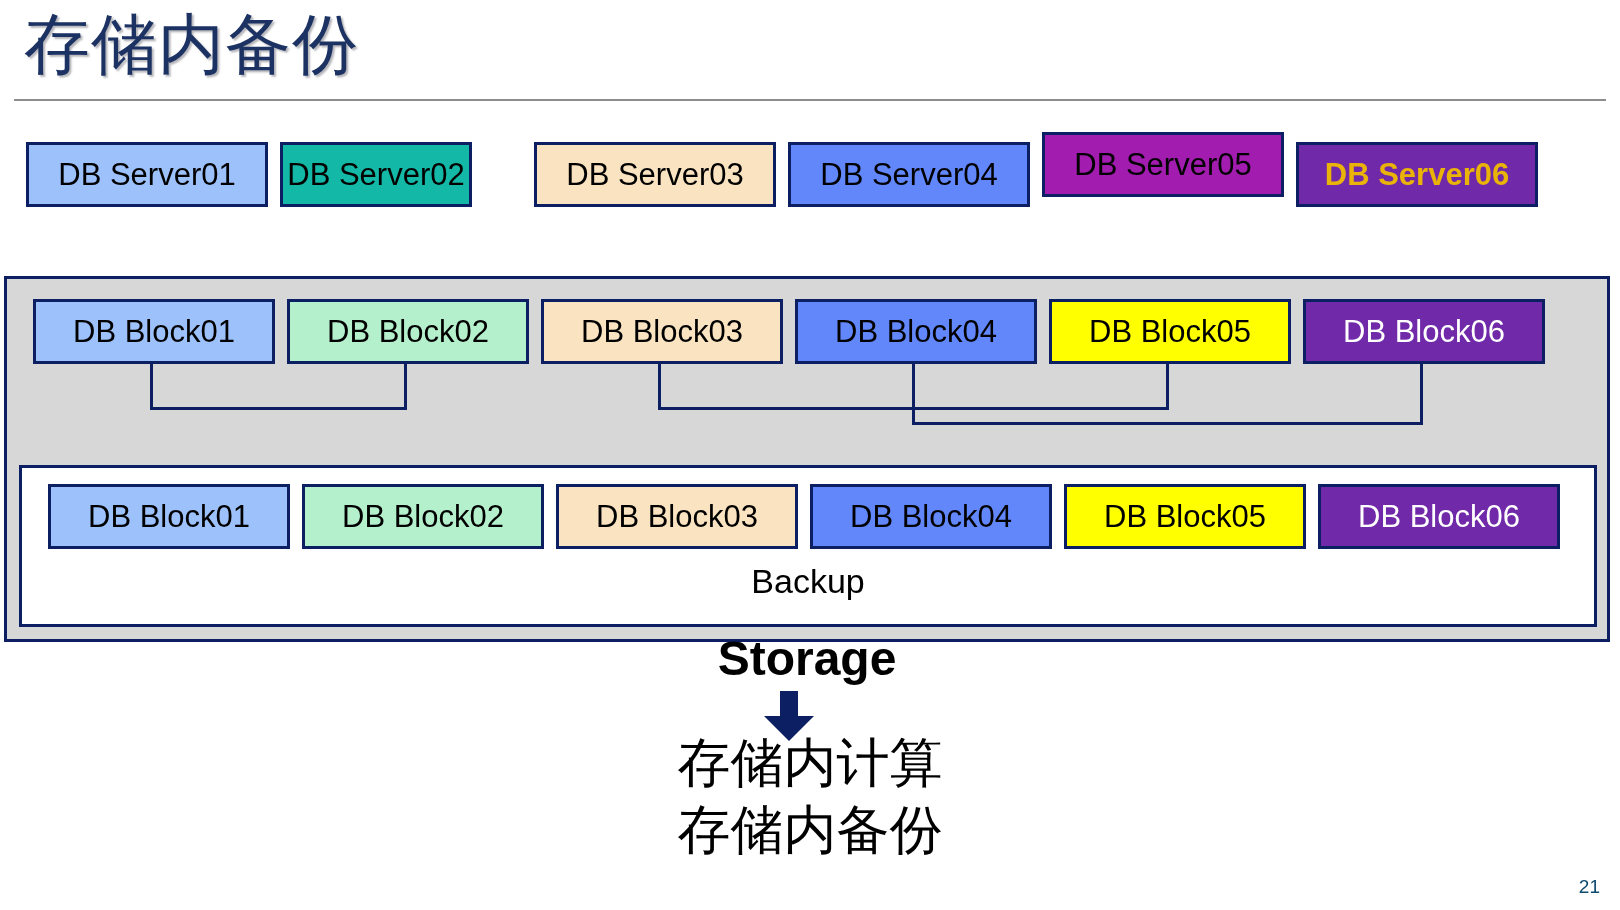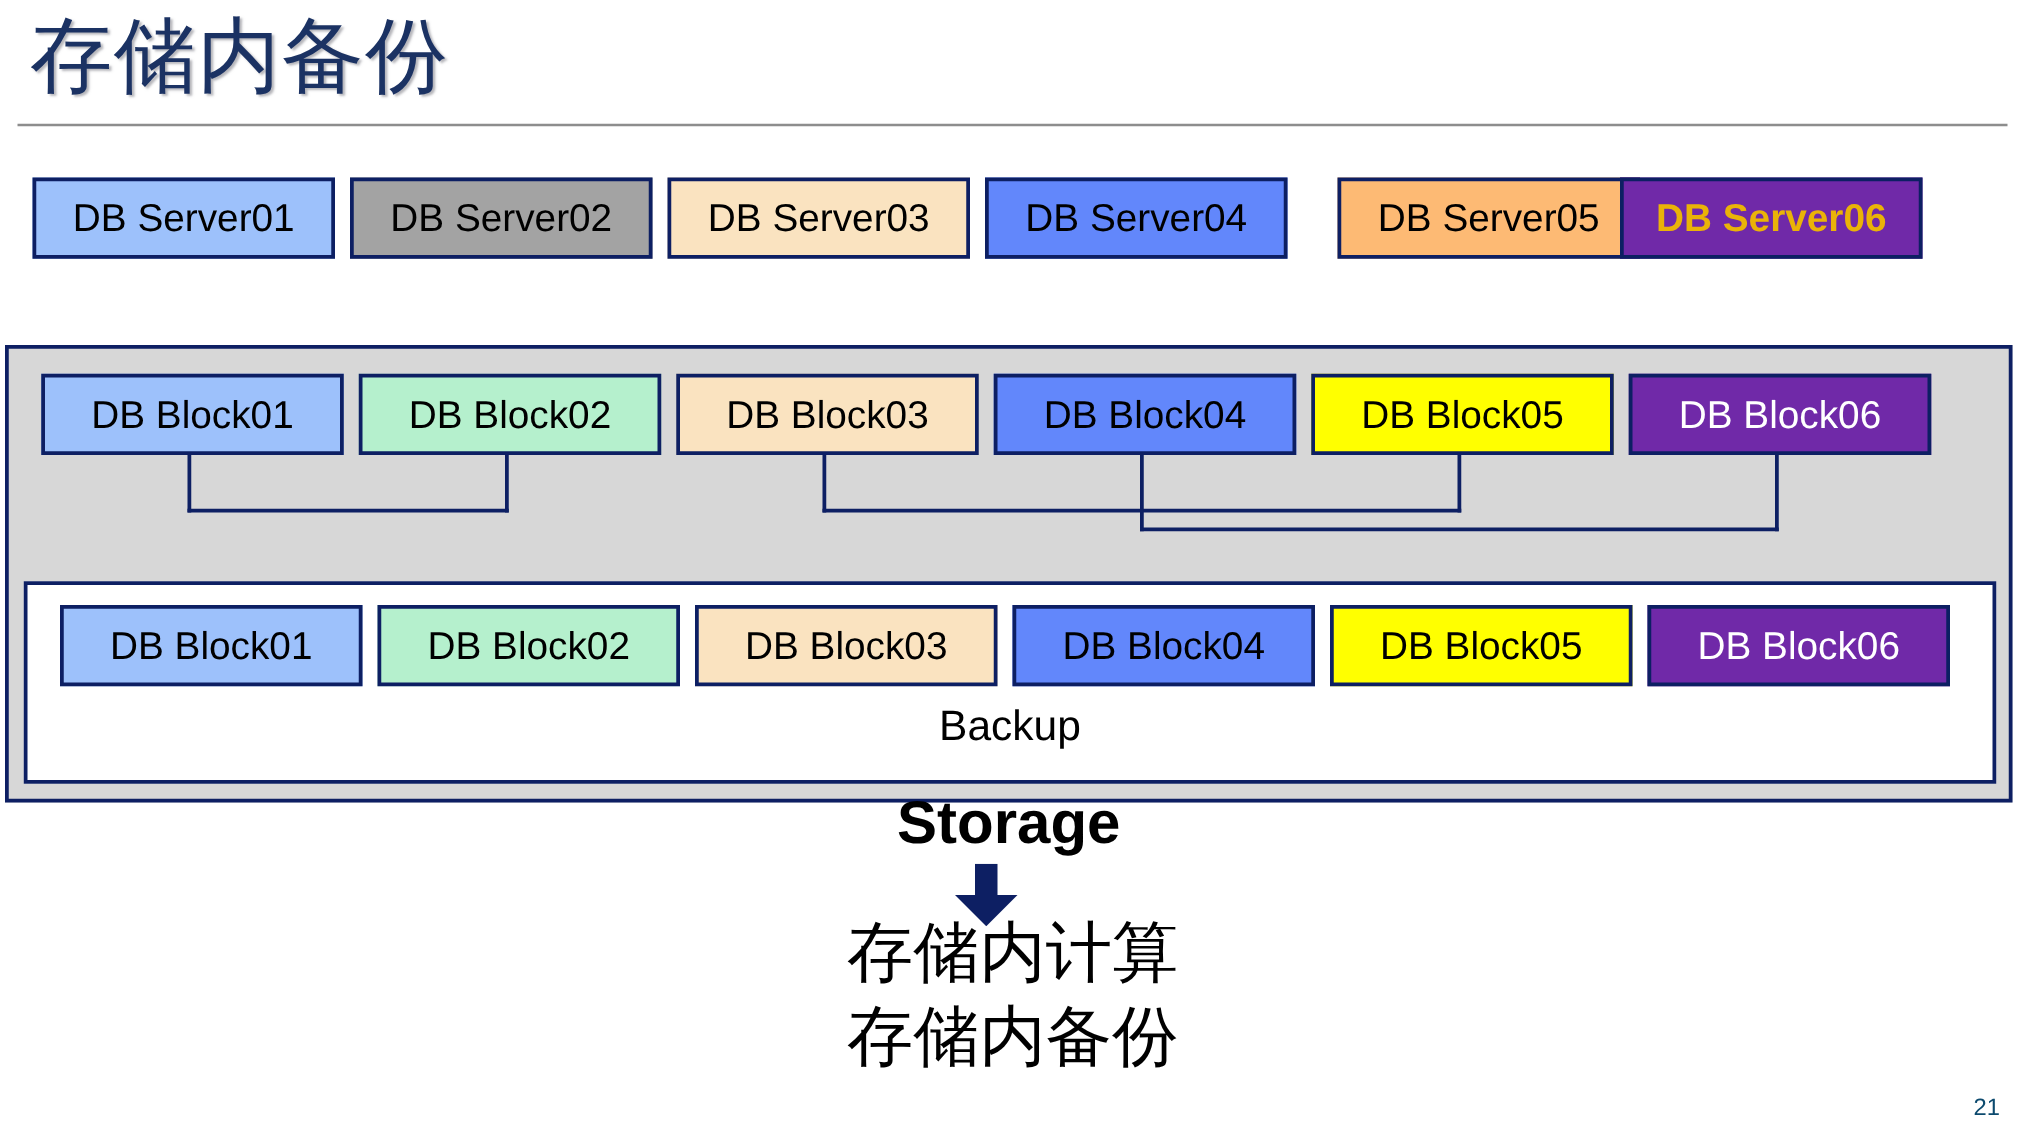--- a/index.html
+++ b/index.html
@@ -145,30 +145,30 @@
 
 <div id="slide">
 
   <div class="title">存储内备份</div>
   <div class="title-rule"></div>
 
   <div class="server-row" id="server-row">
       <div class="node" style="left: 26px; top: 142px; width: 242px; height: 65px; background: rgb(157, 193, 251); color: rgb(0, 0, 0);">
         <span>DB Server01</span>
       </div>
-      <div class="node" style="left: 280px; top: 142px; width: 242px; height: 65px; background: #a3a3a3; color: rgb(0, 0, 0);">
+      <div class="node" style="left: 280px; top: 142px; width: 192px; height: 65px; background: #14b8a6; color: rgb(0, 0, 0);">
         <span>DB Server02</span>
       </div>
       <div class="node" style="left: 534px; top: 142px; width: 242px; height: 65px; background: rgb(250, 227, 192); color: rgb(0, 0, 0);">
         <span>DB Server03</span>
       </div>
       <div class="node" style="left: 788px; top: 142px; width: 242px; height: 65px; background: rgb(98, 135, 251); color: rgb(0, 0, 0);">
         <span>DB Server04</span>
       </div>
-      <div class="node" style="left: 1042px; top: 142px; width: 242px; height: 65px; background: #fdba74; color: rgb(0, 0, 0); margin-left: 28px;">
+      <div class="node" style="left: 1042px; top: 132px; width: 242px; height: 65px; background: #a21caf; color: rgb(0, 0, 0);">
         <span>DB Server05</span>
       </div>
       <div class="node white-text" style="left: 1296px; top: 142px; width: 242px; height: 65px; background: rgb(112, 41, 168); color: #eab308; font-weight: bold;">
         <span>DB Server06</span>
       </div>
     </div>
 
   <div class="storage-box">
 
     <div id="blocks-top">

